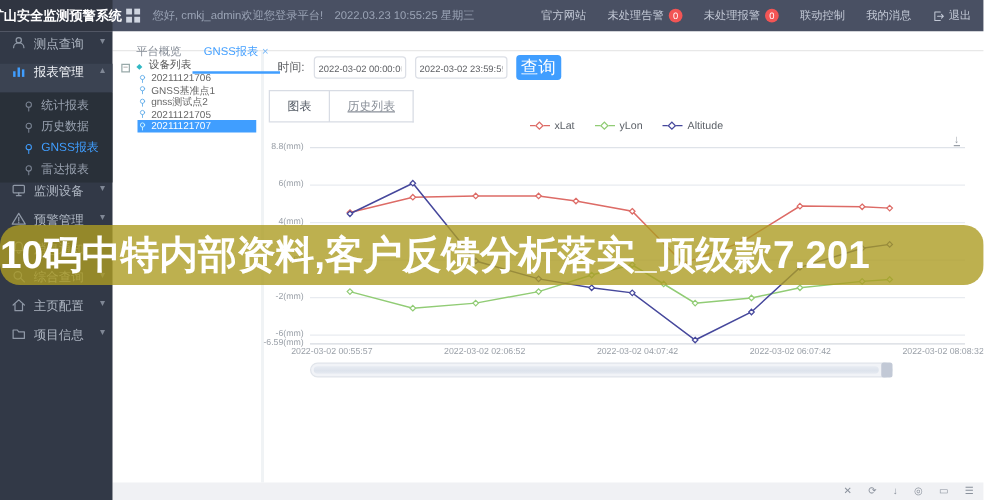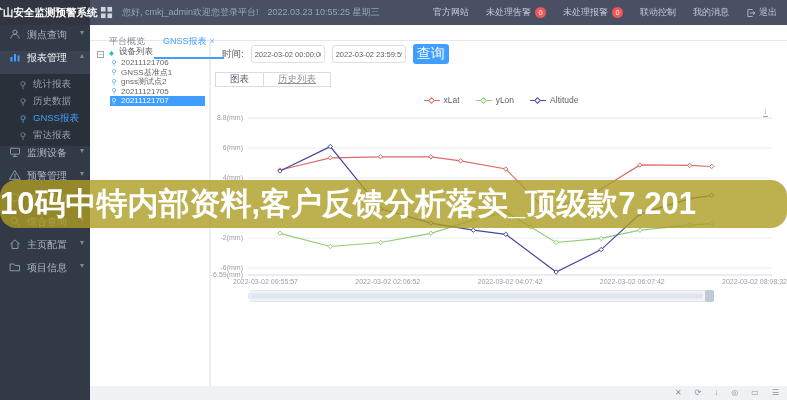--- a/index.html
+++ b/index.html
@@ -52,21 +52,21 @@
 
   
   .toolbar { position:absolute; left:222px; top:44px; display:flex; align-items:center; gap:7px; }
   .time-label { font-size:9.5px; color:#606266; }
   .dt-input { width:74px; height:18px; border:1px solid #dcdfe6; border-radius:3px; font-size:7.5px; color:#606266;
               padding:0 3px; font-family:"Liberation Sans",sans-serif; background:#fff;}
   .query-btn { width:36px; height:20px; background:#409eff; color:#fff; border:none; border-radius:3px; font-size:14px; cursor:pointer;}
 
   
   .viewtabs { position:absolute; left:215px; top:72px; display:flex; }
-  .vtab { height:15px; padding:0 14px; border:1px solid #d8dce4; background:#fff; font-size:9.5px; color:#555c66;
+  .vtab { height:26px; padding:0 14px; border:1px solid #d8dce4; background:#fff; font-size:9.5px; color:#555c66;
           display:flex; align-items:center; cursor:pointer; }
   .vtab + .vtab { border-left:none; color:#8a9099;text-decoration:underline; }
 
   
   .chart-wrap { position:absolute; left:215px; top:93px; width:572px; height:222px; }
   .legend { position:absolute; left:0; top:2px; width:100%; display:flex; justify-content:center; gap:16px; }
   .lg-item { display:flex; align-items:center; gap:4px; font-size:8.5px; color:#5a5f66; cursor:pointer;}
   .lg-marker { position:relative; width:16px; height:7px; }
   .lg-marker .line { position:absolute; left:0; top:3px; width:16px; height:1px; }
   .lg-marker .dia { position:absolute; left:5px; top:1px; width:5px; height:5px; transform:rotate(45deg); background:#fff; }

